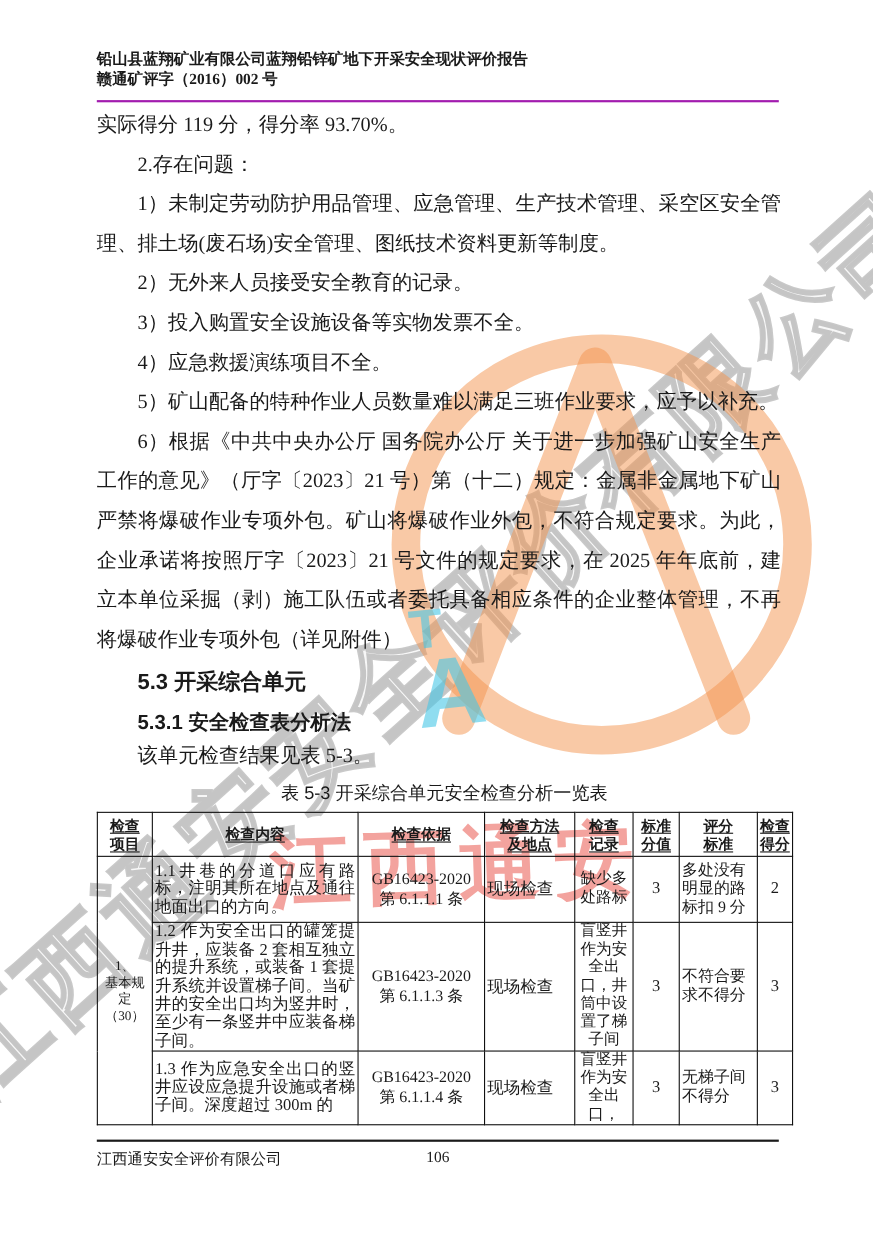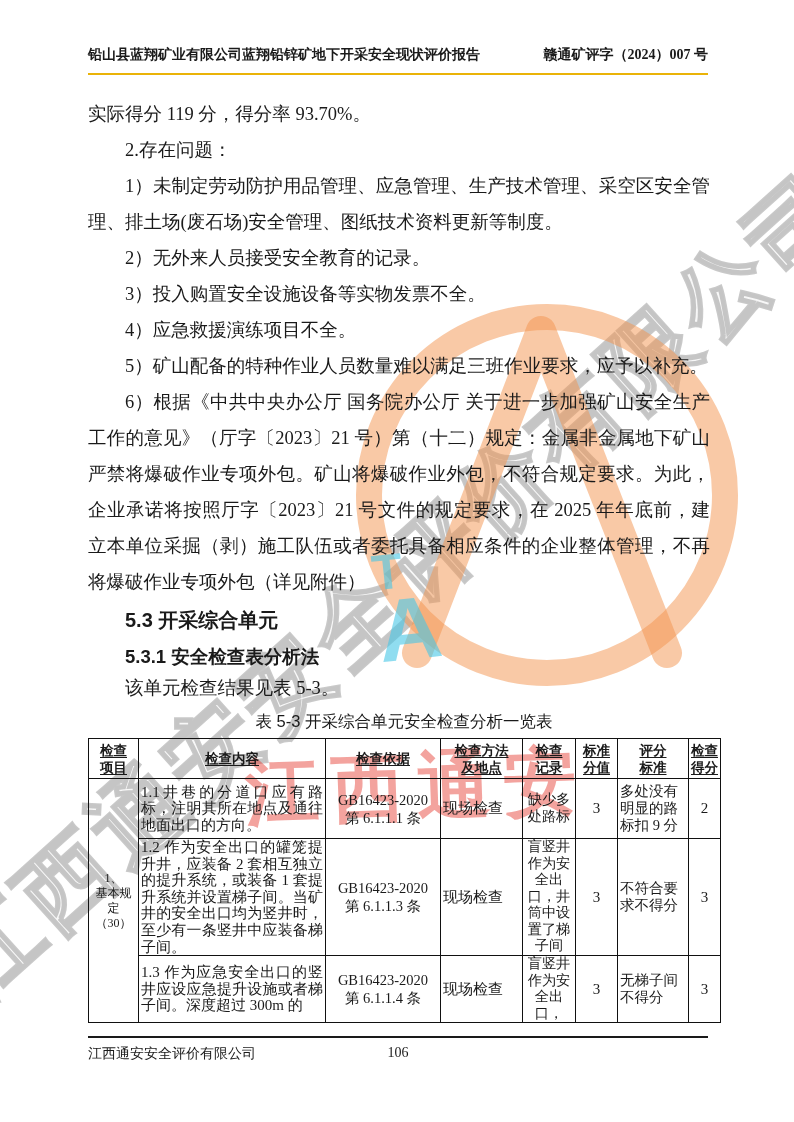--- a/index.html
+++ b/index.html
@@ -27,21 +27,21 @@
   .wm-red{
     position:absolute;left:245px;top:738px;font-family:"Liberation Sans",sans-serif;
     font-weight:bold;font-size:74px;letter-spacing:12px;white-space:nowrap;
     color:rgba(228,50,40,0.45);transform:rotate(-2deg);
   }
   
   .doc-header{
     position:absolute;top:46px;left:88px;width:620px;z-index:1;
     display:flex;justify-content:space-between;align-items:flex-start;
     font-weight:bold;font-size:14px;line-height:18px;
-    border-bottom:2px solid #eab308;padding-bottom:9px;
+    border-bottom:2px solid #a21caf;padding-bottom:9px;flex-direction:column;
   }
   .doc-footer{
     position:absolute;top:1036px;left:88px;width:620px;z-index:1;
     border-top:2px solid #1a1a1a;padding-top:7px;font-size:14px;
   }
   .doc-footer .company{position:absolute;left:0;top:7px;}
   .doc-footer .pageno{display:block;text-align:center;}
   
   .content{position:absolute;top:96px;left:88px;width:622px;z-index:1;}
   .content p{margin:0;font-size:18.5px;line-height:36px;text-align:justify;}
@@ -94,21 +94,21 @@
       <circle cx="202" cy="202" r="178" fill="none" stroke="rgba(243,148,77,0.5)" stroke-width="26"></circle>
       <path d="M 72 360 L 196 38 L 322 360" fill="none" stroke="rgba(243,148,77,0.5)" stroke-width="30" stroke-linecap="round" stroke-linejoin="round"></path>
     </svg>
     <div class="wm-letter-t">T</div>
     <div class="wm-letter-a">A</div>
     <div class="wm-red">江西通安</div>
   </div>
 
   <div class="doc-header">
     <span>铅山县蓝翔矿业有限公司蓝翔铅锌矿地下开采安全现状评价报告</span>
-    <span>赣通矿评字（2024）007 号</span>
+    <span>赣通矿评字（2016）002 号</span>
   </div>
 
   <div class="content">
     <p>实际得分 119 分，得分率 93.70%。</p>
     <p class="indent">2.存在问题：</p>
     <p class="indent">1）未制定劳动防护用品管理、应急管理、生产技术管理、采空区安全管理、排土场(废石场)安全管理、图纸技术资料更新等制度。</p>
     <p class="indent">2）无外来人员接受安全教育的记录。</p>
     <p class="indent">3）投入购置安全设施设备等实物发票不全。</p>
     <p class="indent">4）应急救援演练项目不全。</p>
     <p class="indent">5）矿山配备的特种作业人员数量难以满足三班作业要求，应予以补充。</p>

